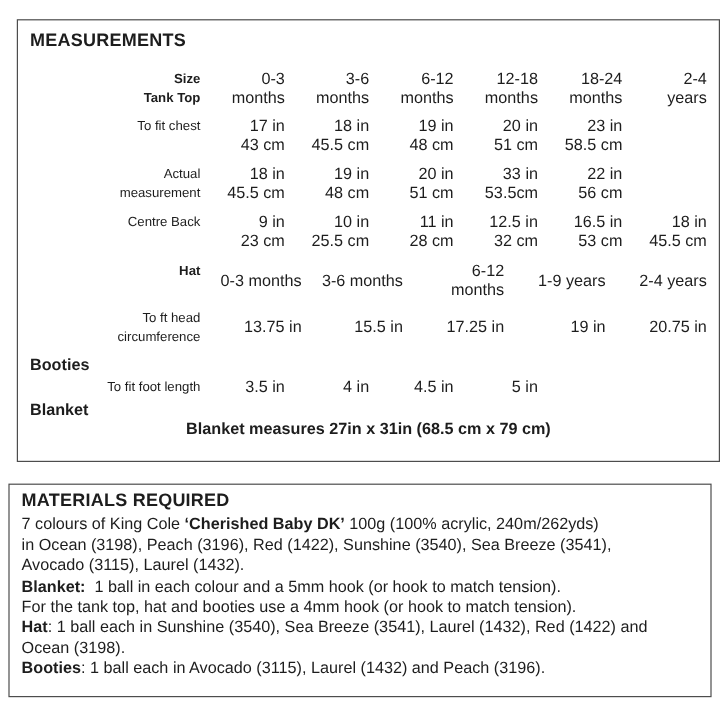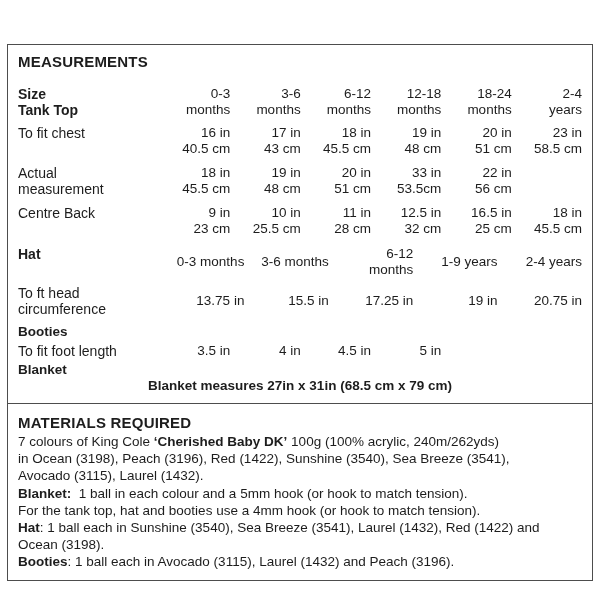--- a/index.html
+++ b/index.html
@@ -7,32 +7,32 @@
     width:600px;height:600px;background:#ffffff;
     font-family:"Liberation Sans", sans-serif;
     color:#1d1d1d;position:relative;overflow:hidden;
     -webkit-font-smoothing:antialiased;
   }
   .box{
     position:absolute;left:7px;width:586px;box-sizing:border-box;
     border:1.5px solid #4d4d4d;background:#fff;padding:8px 10px 4px 10px;
     overflow:hidden;
   }
-  #measurements-box{top:44px;height:369px;}
-  #materials-box{top:403px;height:178px;padding-top:10px;}
+  #measurements-box{top:16px;height:369px;margin-left:7px;}
+  #materials-box{top:403px;height:178px;padding-top:5px;}
   .section-title{font-weight:bold;font-size:15px;letter-spacing:.2px;}
   .grid6{display:grid;grid-template-columns:142px repeat(6,1fr);}
   .grid5{display:grid;grid-template-columns:142px repeat(5,1fr);}
   .cell{
     text-align:right;white-space:pre-line;
     font-size:13.5px;line-height:16px;
   }
   .rowlabel{
-    text-align:left;white-space:pre-line;
-    font-size:14px;line-height:16px;
+    text-align:right;white-space:pre-line;
+    font-size:11px;line-height:16px;
   }
   .b{font-weight:bold;}
   .hdr-row{margin-top:16px;}
   .data-row{margin-top:7px;}
   .data-row2{margin-top:8px;}
   .hat-hdr{margin-top:9px;align-items:center;}
   .hat-hdr .rowlabel{align-self:start;}
   .hat-data{margin-top:7px;align-items:center;}
   .hat-data .rowlabel{align-self:center;}
   .solo-line{margin-top:7px;font-size:13.5px;line-height:16px;}
@@ -62,22 +62,20 @@
     <div class="cell">12-18
 months</div>
     <div class="cell">18-24
 months</div>
     <div class="cell">2-4
 years</div>
   </div>
 
   <div class="grid6 data-row">
     <div class="rowlabel">To fit chest</div>
-    <div class="cell">16 in
-40.5 cm</div>
     <div class="cell">17 in
 43 cm</div>
     <div class="cell">18 in
 45.5 cm</div>
     <div class="cell">19 in
 48 cm</div>
     <div class="cell">20 in
 51 cm</div>
     <div class="cell">23 in
 58.5 cm</div>
@@ -102,21 +100,21 @@
     <div class="rowlabel">Centre Back</div>
     <div class="cell">9 in
 23 cm</div>
     <div class="cell">10 in
 25.5 cm</div>
     <div class="cell">11 in
 28 cm</div>
     <div class="cell">12.5 in
 32 cm</div>
     <div class="cell">16.5 in
-25 cm</div>
+53 cm</div>
     <div class="cell">18 in
 45.5 cm</div>
   </div>
 
   <div class="grid5 hat-hdr">
     <div class="rowlabel b">Hat</div>
     <div class="cell">0-3 months</div>
     <div class="cell">3-6 months</div>
     <div class="cell">6-12
 months</div>

